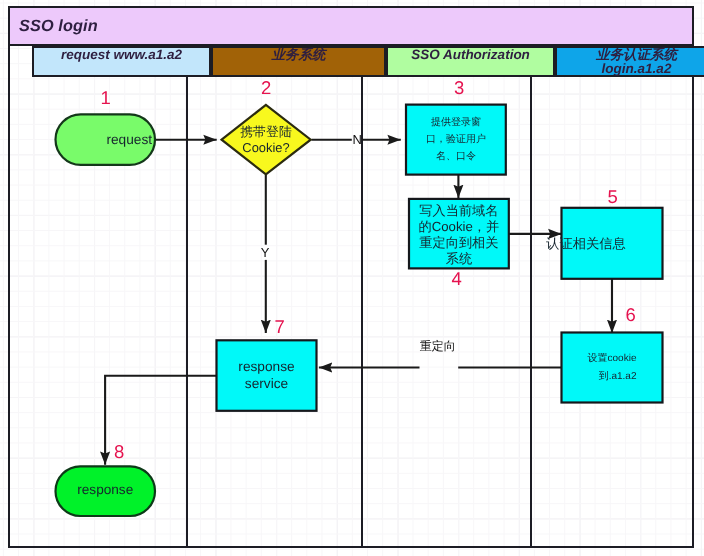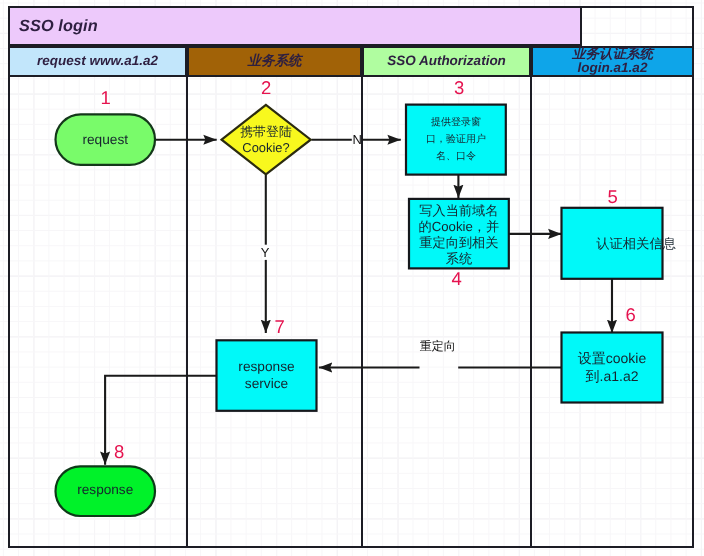--- a/index.html
+++ b/index.html
@@ -16,28 +16,28 @@
       linear-gradient(to right,#f7f6f8 1px,transparent 1px),
       linear-gradient(to bottom,#f7f6f8 1px,transparent 1px),
       linear-gradient(to right,#ecebef 1px,transparent 1px),
       linear-gradient(to bottom,#ecebef 1px,transparent 1px);
     background-size:15.175px 15.175px,15.175px 15.175px,60.7px 60.7px,60.7px 60.7px;
     background-position:2.9px 2.5px,2.9px 2.5px,33.4px 32.9px,33.4px 32.9px;
   }
   
   .pool{position:absolute;left:8px;top:6px;width:686px;height:542px;
         box-sizing:border-box;border:2.3px solid #1c1c24;}
-  .title-bar{position:absolute;left:8px;top:6px;width:574px;height:40px;
+  .title-bar{position:absolute;left:8px;top:6px;width:686px;height:40px;
              box-sizing:border-box;border:2.3px solid #1c1c24;
              display:flex;align-items:center;}
   .title-text{font-size:16.3px;font-weight:bold;font-style:italic;color:#2e1f40;
               padding-left:9px;letter-spacing:.1px;}
   .lane-head{position:absolute;top:45.8px;height:31px;box-sizing:border-box;
              border:2.3px solid #1c1c24;display:flex;flex-direction:column;
-             align-items:center;justify-content:center;}
+             align-items:center;justify-content:flex-start;margin-left:24px;}
   .lane-head span{font-size:13.5px;font-weight:bold;font-style:italic;color:#2e1f40;
                   line-height:14.2px;white-space:nowrap;}
   .lane-sep{position:absolute;top:76.8px;width:2.3px;background:#1c1c24;}
   svg.ov{position:absolute;left:0;top:0;width:704px;height:556px;overflow:visible;}
   .num{position:absolute;color:#e5134f;font-size:18.5px;line-height:18.5px;
        font-family:"Liberation Sans","DejaVu Sans",sans-serif;}
   .nodelabel{position:absolute;display:flex;align-items:center;justify-content:center;
        text-align:center;color:#16242e;font-size:13.2px;line-height:17px;}
   .edgelabel{position:absolute;color:#141414;font-size:13px;line-height:13px;
        white-space:nowrap;}
@@ -100,21 +100,21 @@
       <path d="M221.6,139.7 L265.9,104.9 L310.7,139.7 L265.9,174.4 Z" stroke="#2b2b10" fill="#f8f81e"></path>
       <rect x="406" y="104.6" width="99.8" height="70" stroke="#15181c" fill="#00f9f9"></rect>
       <rect x="409" y="198.9" width="99.8" height="69.5" stroke="#15181c" fill="#00f9f9"></rect>
       <rect x="561.5" y="207.8" width="101" height="71" stroke="#15181c" fill="#00f9f9"></rect>
       <rect x="561.5" y="332.5" width="101" height="70" stroke="#15181c" fill="#00f9f9"></rect>
       <rect x="216.5" y="340.3" width="100" height="70.5" stroke="#15181c" fill="#00f9f9"></rect>
       <rect x="55.5" y="466.3" width="99.5" height="49.7" rx="24.85" ry="24.85" stroke="#0d3a18" fill="#00f229"></rect>
     </g>
   </svg>
 
-  <div class="nodelabel" style="left:55.5px;top:114.3px;width:99.5px;height:50.5px;font-size:13.7px;">
+  <div class="nodelabel" style="left:55.5px;top:114.3px;width:99.5px;height:50.5px;font-size:13.7px;padding-left:24px;">
       <div>
         <div>request</div>
       </div>
     </div>
 
   <div class="nodelabel" style="left:221px;top:104.9px;width:90px;height:69.5px;font-size:12.9px;line-height:15.3px;">
       <div>
         <div>携带登陆</div>
         <div>Cookie?</div>
       </div>
@@ -130,27 +130,27 @@
 
   <div class="nodelabel" style="left:409px;top:200.5px;width:99.8px;height:69.5px;font-size:13.2px;line-height:16.1px;border-radius:20px;">
       <div>
         <div>写入当前域名</div>
         <div>的Cookie，并</div>
         <div>重定向到相关</div>
         <div>系统</div>
       </div>
     </div>
 
-  <div class="nodelabel" style="left:580px;top:207.8px;width:96px;height:71px;font-size:13.3px;justify-content:flex-end;">
+  <div class="nodelabel" style="left:538px;top:207.8px;width:96px;height:71px;font-size:13.3px;">
       <div>
         <div>认证相关信息</div>
       </div>
     </div>
 
-  <div class="nodelabel" style="left:561.5px;top:332.5px;width:101px;height:70px;font-size:14px;line-height:17.4px;">
+  <div class="nodelabel" style="left:561.5px;top:332.5px;width:101px;height:70px;font-size:10px;line-height:17.4px;text-align:right;">
       <div>
         <div>设置cookie</div>
         <div>到.a1.a2</div>
       </div>
     </div>
 
   <div class="nodelabel" style="left:216.5px;top:340.3px;width:100px;height:70.5px;font-size:13.7px;line-height:16.2px;">
       <div>
         <div>response</div>
         <div>service</div>

